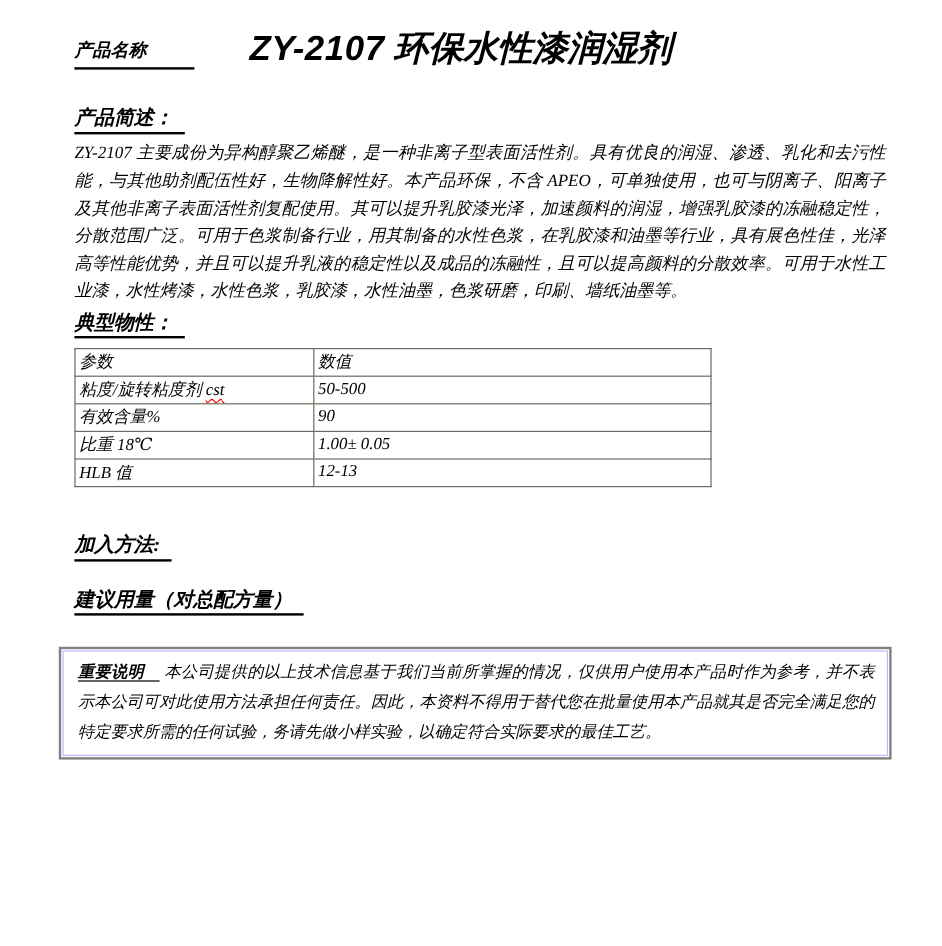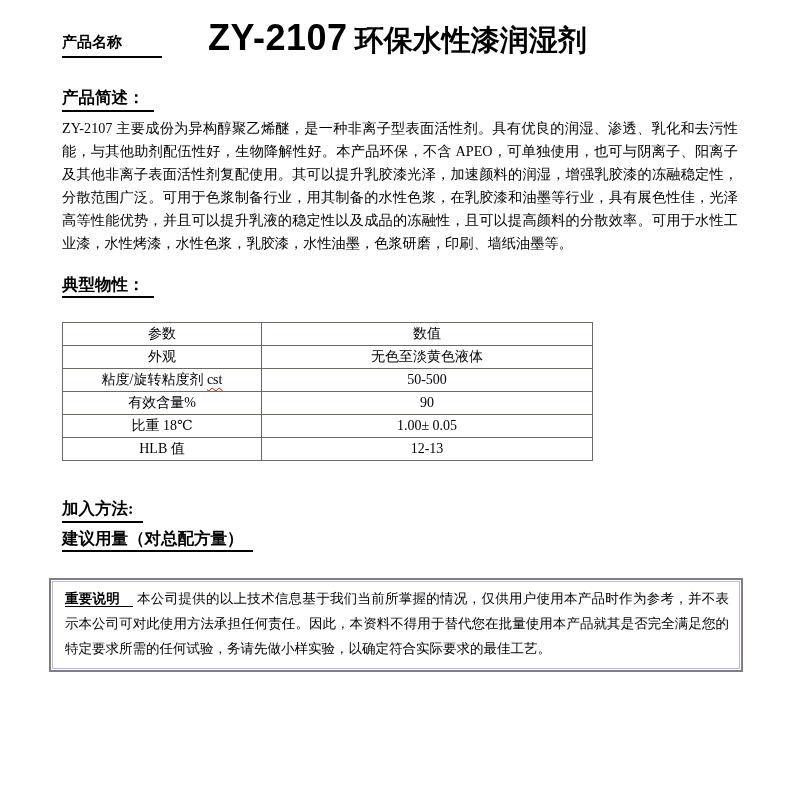--- a/index.html
+++ b/index.html
@@ -1,68 +1,67 @@
 <!DOCTYPE html>
 <html><head>
 <meta charset="utf-8">
 <style>
-  * { box-sizing: border-box; }
+  * { box-sizing: border-box; font-style: italic; }
   html, body {
     margin: 0; padding: 0;
     background: #ffffff;
     color: #000000;
     font-family: "Liberation Serif", "DejaVu Serif", serif;
   }
   body { width: 785px; height: 788px; overflow: hidden; }
   .doc { padding: 18px 47px 0 62px; width: 785px; }
 
   
   .title-row { display: flex; align-items: flex-end; height: 40px; }
   .pname-label {
     font-size: 15px; font-weight: bold;
     border-bottom: 2px solid #000;
     padding: 0 40px 4px 0;
     white-space: nowrap;
   }
   .big-title { margin: 0 0 0 46px; font-size: 29px; font-weight: bold; line-height: 1.1; white-space: nowrap; }
   .big-title .code {
     font-family: "Liberation Sans", "DejaVu Sans", sans-serif;
-    font-weight: 900; font-size: 36px; letter-spacing: 0.5px;
+    font-weight: 900; font-size: 29px; letter-spacing: 0.5px;
   }
 
   
   .sec-h-wrap { line-height: 1; }
   .sec-h {
     display: inline-block;
     font-size: 16.5px; font-weight: bold;
     border-bottom: 2px solid #000;
     padding: 0 9px 3px 0;
   }
   .mt-desc  { margin-top: 32px; }
-  .mt-props { margin-top: 22px; }
+  .mt-props { margin-top: 6px; }
   .mt-add   { margin-top: 40px; }
-  .mt-dose  { margin-top: 8px; }
+  .mt-dose  { margin-top: 24px; }
   .mt-pack  { margin-top: 20px; }
 
   
   .body-text {
     margin: 5px 0 0 0;
     font-size: 14.2px;
     line-height: 23px;
     text-align: justify;
   }
   .line-text { margin: 3px 0 0 0; font-size: 14.2px; line-height: 23px; }
 
   
   table.props {
     border-collapse: collapse;
-    margin-top: 24px;
+    margin-top: 8px;
     table-layout: fixed;
     width: 530px;
-    text-align: center;
   }
   table.props td {
     border: 1px solid #6b6b60;
     font-size: 14px;
     height: 23px;
     padding: 0 3px;
     vertical-align: middle;
     overflow: hidden; white-space: nowrap;
   }
   table.props td:first-child { width: 199px; }
@@ -115,24 +114,20 @@
     <div class="sec-h-wrap mt-props">
       <span class="sec-h">典型物性：</span>
     </div>
     <table class="props">
       <tbody>
           <tr>
             <td>参数</td>
             <td>数值</td>
           </tr>
           <tr>
-            <td>外观</td>
-            <td>无色至淡黄色液体</td>
-          </tr>
-          <tr>
             <td>粘度/旋转粘度剂 <span class="spellcheck">cst</span></td>
             <td>50-500</td>
           </tr>
           <tr>
             <td>有效含量%</td>
             <td>90</td>
           </tr>
           <tr>
             <td>比重 18℃</td>
             <td>1.00± 0.05</td>

